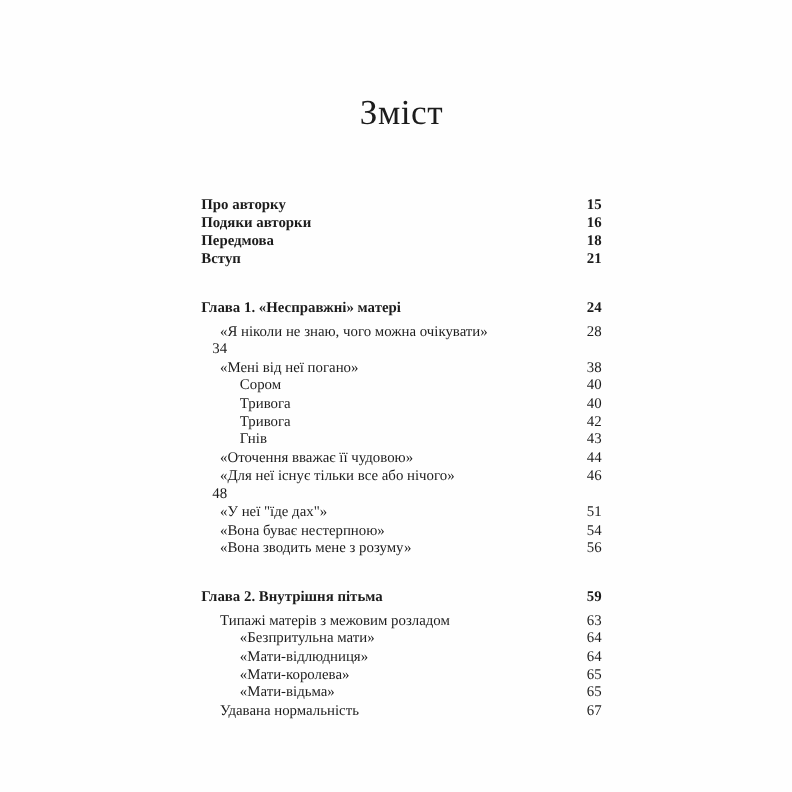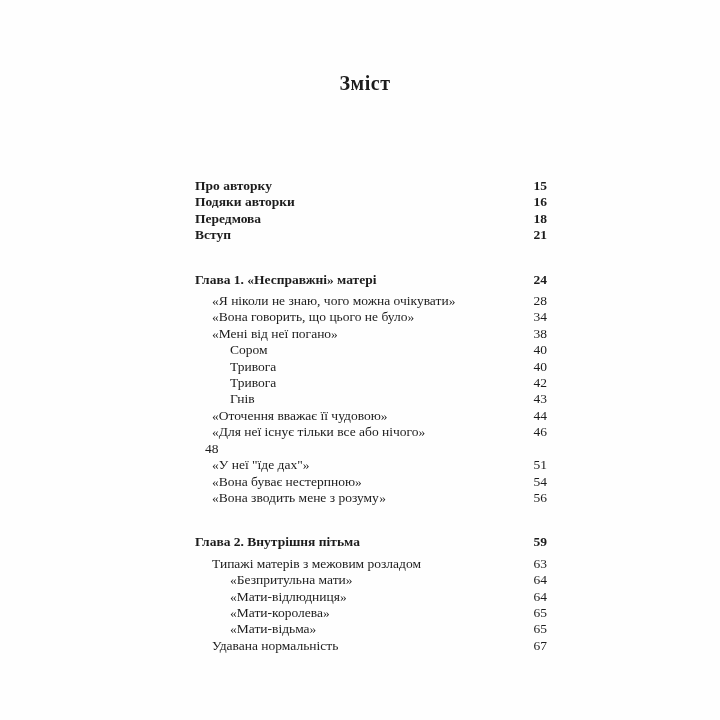--- a/index.html
+++ b/index.html
@@ -15,27 +15,27 @@
   }
   .book-page {
     position: relative;
     width: 720px;
     height: 720px;
     background: #fefefe;
     overflow: hidden;
   }
   .toc-title {
     position: absolute;
-    top: 72px;
+    top: 84px;
     left: 183px;
     width: 364px;
     margin: 0;
     text-align: center;
-    font-size: 20px;
-    font-weight: bold;
+    font-size: 32px;
+    font-weight: normal;
     letter-spacing: 0.5px;
   }
   .toc {
     position: absolute;
     left: 183px;
     top: 178px;
     width: 364px;
   }
   .toc-group {
     margin-top: 28px;
@@ -43,21 +43,20 @@
   .toc-group:first-child {
     margin-top: 0;
   }
   .toc-row {
     display: flex;
     justify-content: space-between;
     align-items: baseline;
     font-size: 13.5px;
     line-height: 16.4px;
     white-space: nowrap;
-    margin-left: 12px;
   }
   .toc-row.heading {
     margin-bottom: 5px;
   }
   .toc-row.bold {
     font-weight: bold;
   }
   .toc-label {
     text-align: left;
   }
@@ -96,21 +95,20 @@
       <div class="toc-group">
         <div class="toc-row level-0 bold heading">
           <span class="toc-label">Глава 1. «Несправжні» матері</span>
           <span class="toc-page">24</span>
         </div>
         <div class="toc-row level-1">
           <span class="toc-label">«Я ніколи не знаю, чого можна очікувати»</span>
           <span class="toc-page">28</span>
         </div>
         <div class="toc-row level-1">
-          <span class="toc-label">«Вона говорить, що цього не було»</span>
           <span class="toc-page">34</span>
         </div>
         <div class="toc-row level-1">
           <span class="toc-label">«Мені від неї погано»</span>
           <span class="toc-page">38</span>
         </div>
         <div class="toc-row level-2">
           <span class="toc-label">Сором</span>
           <span class="toc-page">40</span>
         </div>

